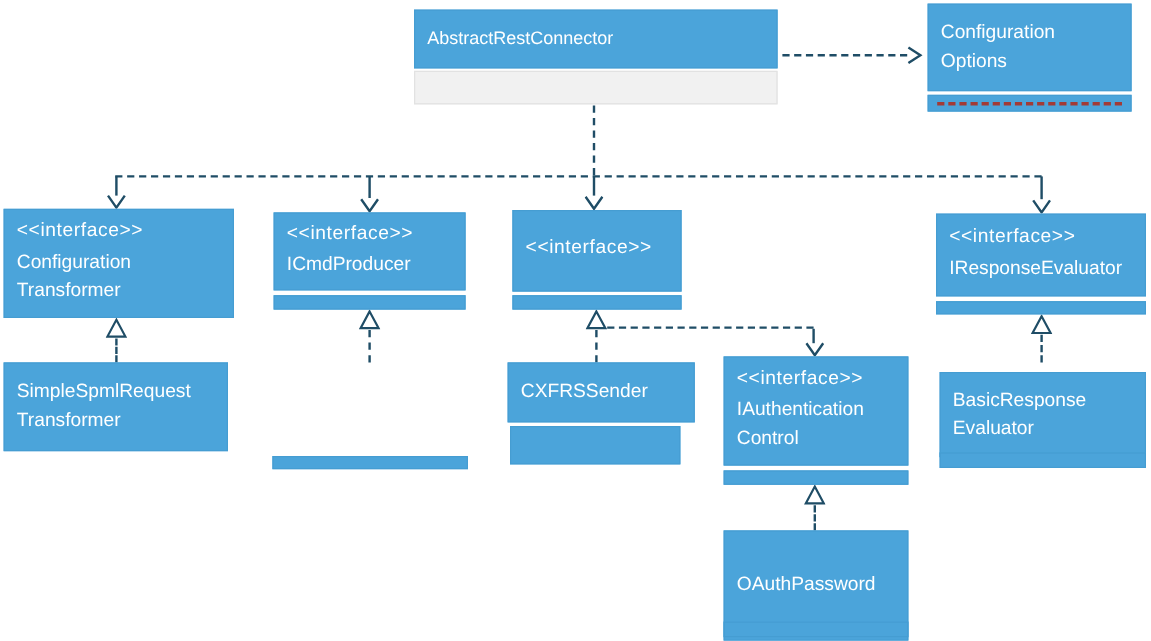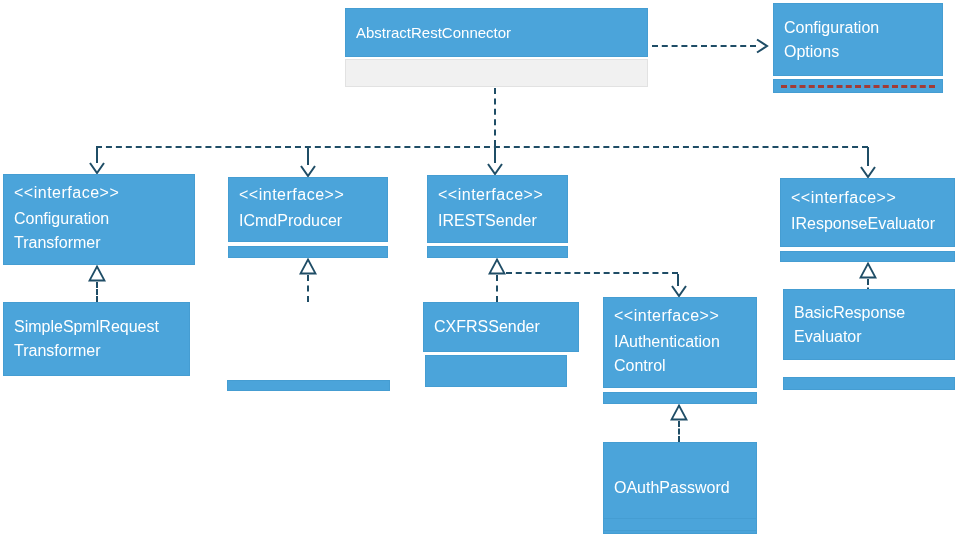--- a/index.html
+++ b/index.html
@@ -152,21 +152,20 @@
   </div>
 
   <div class="box" style="left:228px;top:177px;width:160px;height:65px">
     <span class="stereotype">&lt;&lt;interface&gt;&gt;</span>
     <span class="cls-name">ICmdProducer</span>
   </div>
   <div class="strip" style="left:228px;top:246px;width:160px;height:12px"></div>
 
   <div class="box" style="left:427px;top:175px;width:141px;height:68px">
     <span class="stereotype">&lt;&lt;interface&gt;&gt;</span>
-    <span class="cls-name">IRESTSender</span>
   </div>
   <div class="strip" style="left:427px;top:246px;width:141px;height:12px"></div>
 
   <div class="box" style="left:780px;top:178px;width:175px;height:69px">
     <span class="stereotype">&lt;&lt;interface&gt;&gt;</span>
     <span class="cls-name">IResponseEvaluator</span>
   </div>
   <div class="strip" style="left:780px;top:251px;width:175px;height:11px"></div>
 
   <div class="box" style="left:3px;top:302px;width:187px;height:74px">
@@ -186,19 +185,19 @@
     <span class="cls-name">IAuthentication</span>
     <span class="cls-name">Control</span>
   </div>
   <div class="strip" style="left:603px;top:392px;width:154px;height:12px"></div>
 
   <div class="box" style="left:603px;top:442px;width:154px;height:92px">
     <span class="cls-name">OAuthPassword</span>
   </div>
   <div class="strip" style="left:603px;top:518px;width:154px;height:13px"></div>
 
-  <div class="box" style="left:783px;top:289px;width:172px;height:71px">
+  <div class="box" style="left:783px;top:310px;width:172px;height:71px">
     <span class="cls-name">BasicResponse</span>
     <span class="cls-name">Evaluator</span>
   </div>
   <div class="strip" style="left:783px;top:377px;width:172px;height:13px"></div>
 
 </div>
 
 </body></html>

